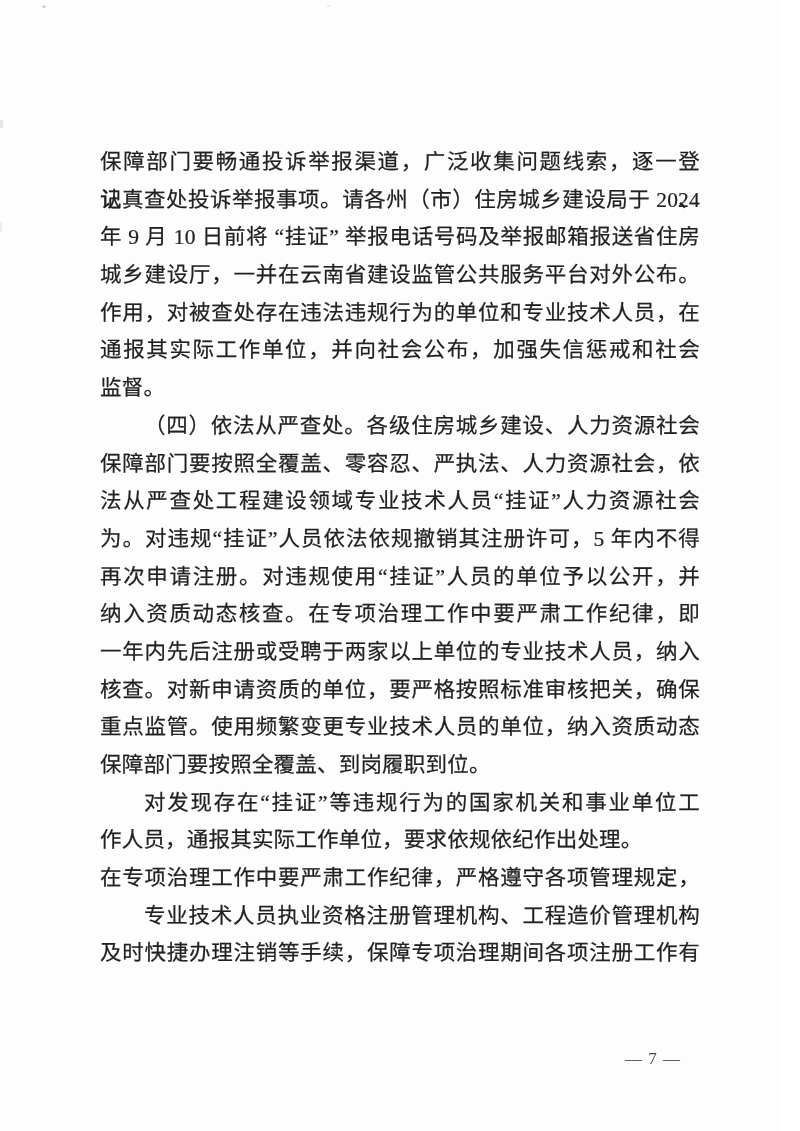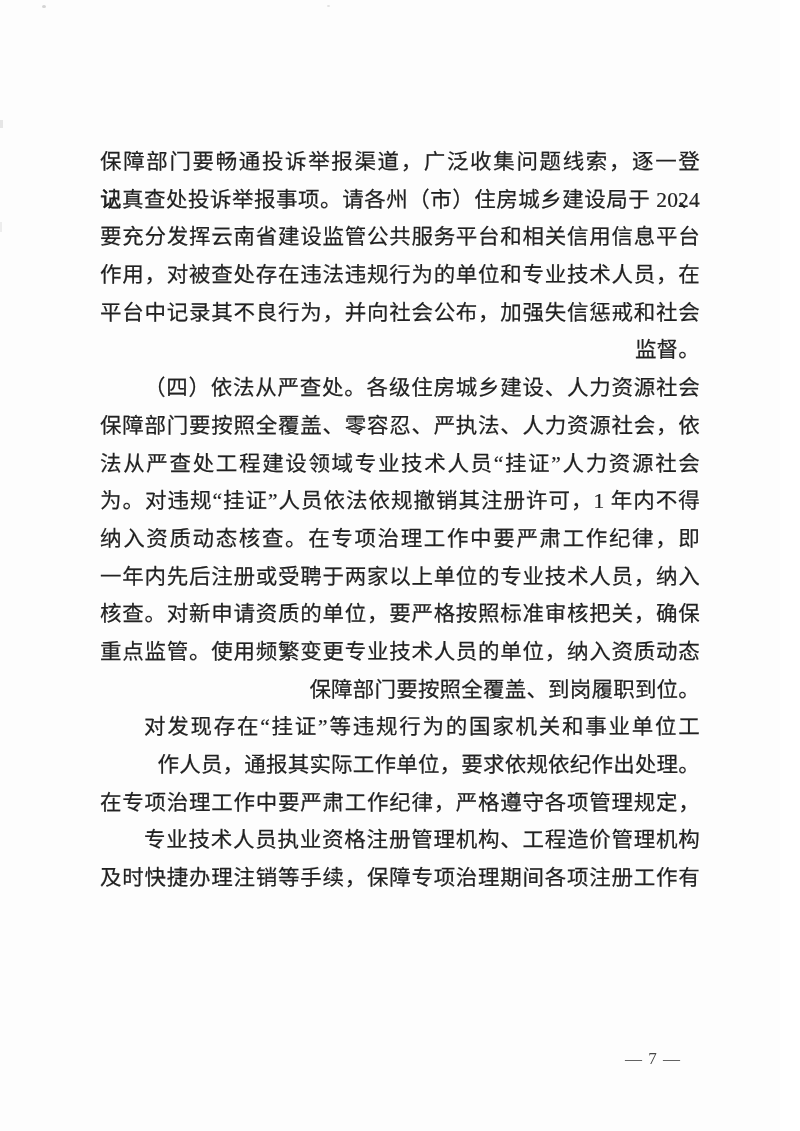--- a/index.html
+++ b/index.html
@@ -21,21 +21,21 @@
     position: absolute;
     left: 100px;
     top: 144px;
     width: 600px;
   }
   .line {
     height: 37.7px;
     line-height: 37.7px;
     font-size: 21.5px;
     letter-spacing: 0.2px;
-    text-align: right;
+    text-align: left;
     font-weight: 400;
     -webkit-text-stroke: 0.2px var(--ink, #212121);
   }
   .line.justify {
     text-align: justify;
     text-align-last: justify;
   }
   .line.indent {
     text-indent: 44px;
   }
@@ -72,28 +72,30 @@
 
 <div class="page">
   <span class="speck s1"></span>
   <span class="speck s2"></span>
   <span class="speck s3"></span>
   <span class="speck s4"></span>
 
   <div class="text-block">
       <div class="line justify">保障部门要畅通投诉举报渠道，广泛收集问题线索，逐一登记、</div>
       <div class="line justify">认真查处投诉举报事项。请各州（市）住房城乡建设局于 2024</div>
-      <div class="line justify">要充分发挥云南省建设监管公共服务平台和相关信用信息平台</div>
+      <div class="line justify">年 9 月 10 日前将 “挂证” 举报电话号码及举报邮箱报送省住房</div>
+      <div class="line justify">城乡建设厅，一并在云南省建设监管公共服务平台对外公布。</div>
       <div class="line justify">作用，对被查处存在违法违规行为的单位和专业技术人员，在</div>
-      <div class="line justify">平台中记录其不良行为，并向社会公布，加强失信惩戒和社会</div>
+      <div class="line justify">通报其实际工作单位，并向社会公布，加强失信惩戒和社会</div>
       <div class="line">监督。</div>
       <div class="line justify indent">（四）依法从严查处。各级住房城乡建设、人力资源社会</div>
       <div class="line justify">保障部门要按照全覆盖、零容忍、严执法、人力资源社会，依</div>
       <div class="line justify">法从严查处工程建设领域专业技术人员“挂证”人力资源社会</div>
-      <div class="line justify">为。对违规“挂证”人员依法依规撤销其注册许可，1 年内不得</div>
+      <div class="line justify">为。对违规“挂证”人员依法依规撤销其注册许可，5 年内不得</div>
+      <div class="line justify">再次申请注册。对违规使用“挂证”人员的单位予以公开，并</div>
       <div class="line justify">纳入资质动态核查。在专项治理工作中要严肃工作纪律，即</div>
       <div class="line justify">一年内先后注册或受聘于两家以上单位的专业技术人员，纳入</div>
       <div class="line justify">核查。对新申请资质的单位，要严格按照标准审核把关，确保</div>
       <div class="line justify">重点监管。使用频繁变更专业技术人员的单位，纳入资质动态</div>
       <div class="line">保障部门要按照全覆盖、到岗履职到位。</div>
       <div class="line justify indent">对发现存在“挂证”等违规行为的国家机关和事业单位工</div>
       <div class="line">作人员，通报其实际工作单位，要求依规依纪作出处理。</div>
       <div class="line justify">在专项治理工作中要严肃工作纪律，严格遵守各项管理规定，</div>
       <div class="line justify indent">专业技术人员执业资格注册管理机构、工程造价管理机构</div>
       <div class="line justify">及时快捷办理注销等手续，保障专项治理期间各项注册工作有</div>

